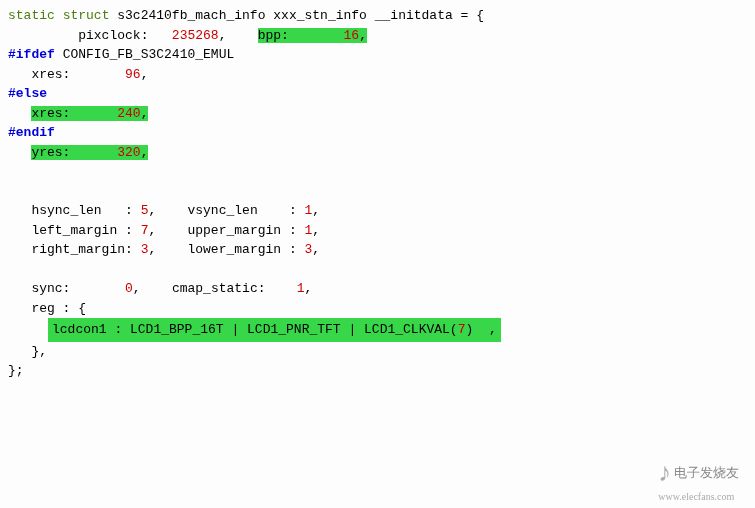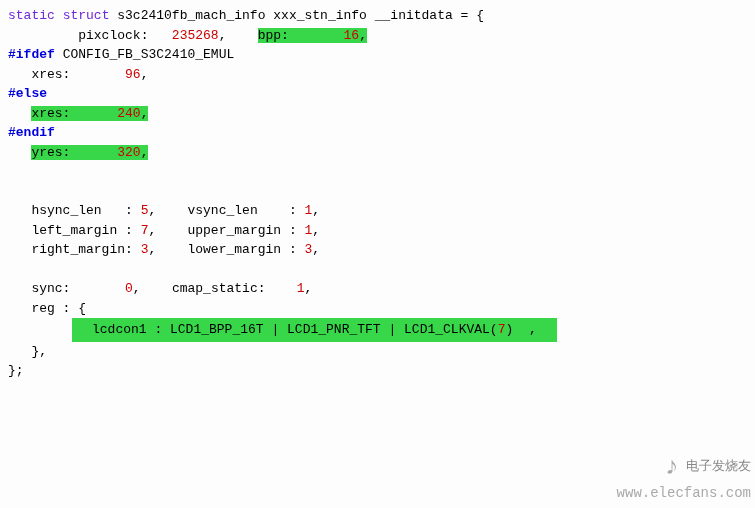--- a/index.html
+++ b/index.html
@@ -6,49 +6,49 @@
     body {
       font-family: "Courier New", monospace;
       font-size: 13px;
       background: #fdfdfd;
       width: 755px;
       height: 508px;
       padding: 6px 8px;
       position: relative;
       line-height: 1.5;
     }
-    .kw { color: #6d28d9; }
+    .kw { color: #4d7c0f; }
     .kwbold { color: #0000dd; font-weight: bold; margin-top: 16px; }
     .num { color: #cc0000; }
     .txt { color: #000; }
     .hl { background: #38d749; padding: 0 0px; margin-top: 12px; }
     .line { white-space: pre; }
     .reg-block {
       background: #38d749;
-      padding: 2px 20px;
-      margin-left: 64px;
+      padding: 2px 4px;
+      margin-left: 40px;
       display: inline-block;
     }
     .watermark {
       position: absolute;
-      right: 4px;
+      right: 16px;
       bottom: 4px;
-      font-family: Liberation Mono, monospace;
+      font-family: Liberation Serif, serif;
       font-size: 11px;
       color: #999;
-      text-align: right;
+      text-align: left;
     }
     .watermark .logo {
       font-size: 26px;
       color: #aaa;
       display: inline-block;
       transform: translateY(4px);
     }
     .watermark .cn { color: #888; font-size: 13px; }
-    .watermark .url { color: #aaa; font-size: 14px; }
+    .watermark .url { color: #aaa; font-size: 10px; }
   </style>
 </head>
 <body>
 
 
 
 <div class="line"><span class="kw">static</span> <span class="kw">struct</span> <span class="txt">s3c2410fb_mach_info</span> <span class="txt">xxx_stn_info</span> <span class="txt">__initdata</span><span class="txt"> = {</span></div>
 
 <div class="line">         <span class="txt">pixclock:</span>   <span class="num">235268</span><span class="txt">,</span>    <span class="hl"><span class="txt">bpp:</span>       <span class="num">16</span><span class="txt">,</span></span></div>
 

